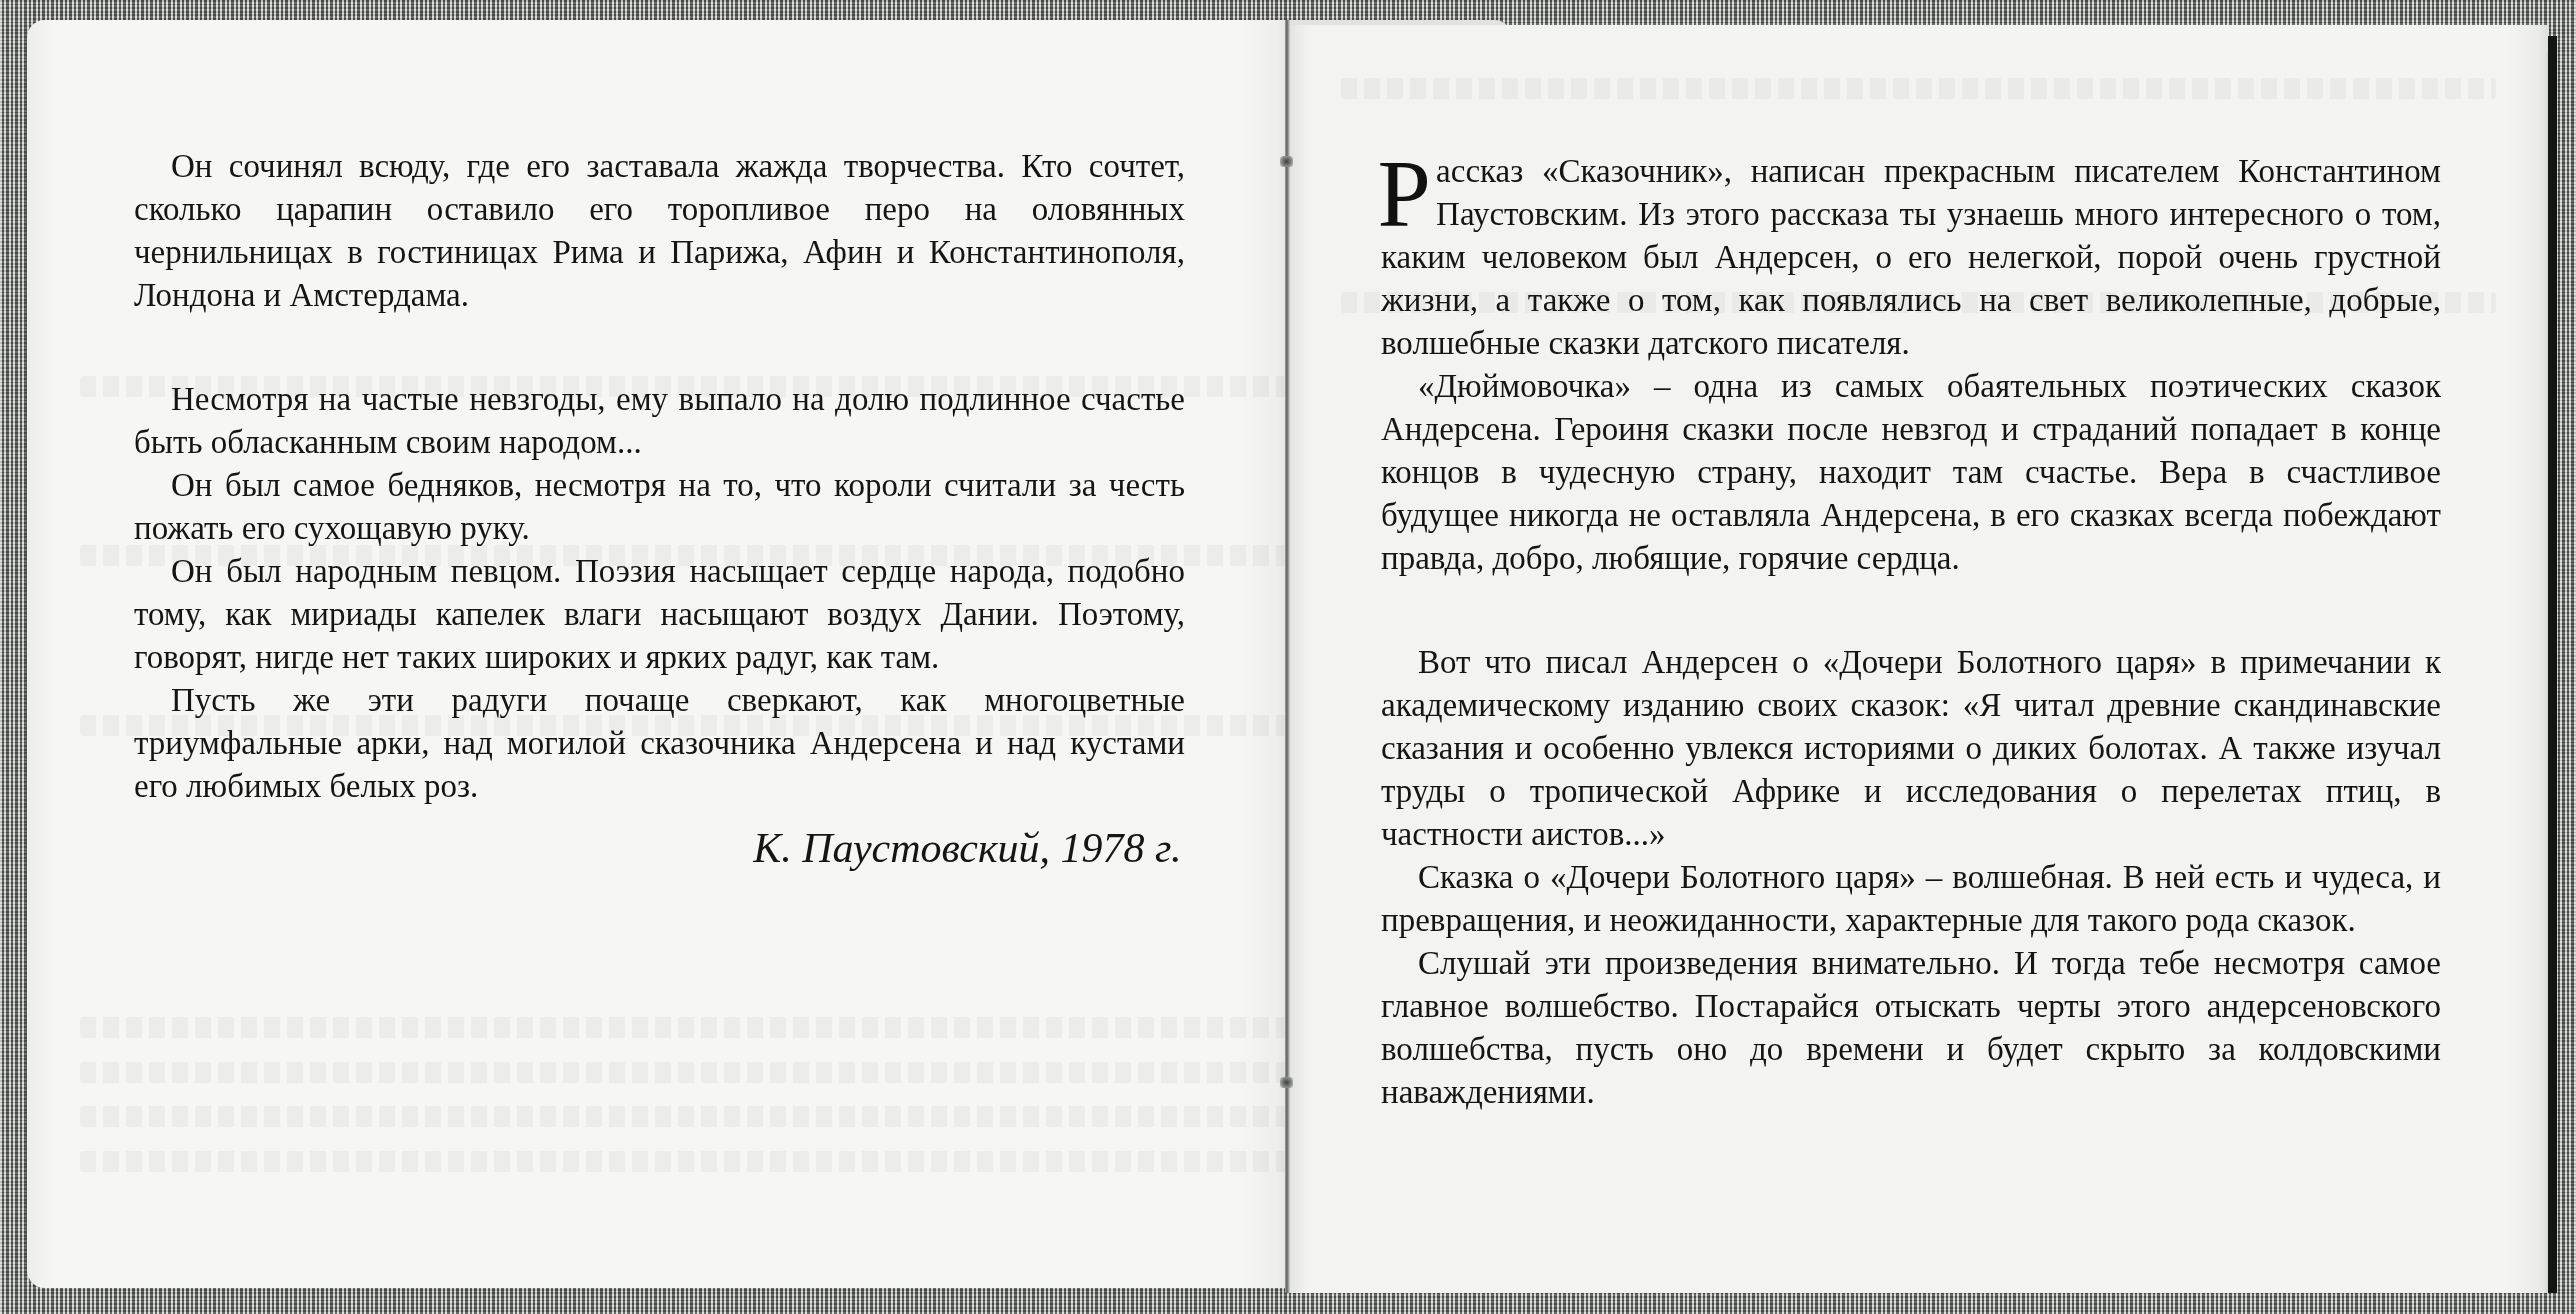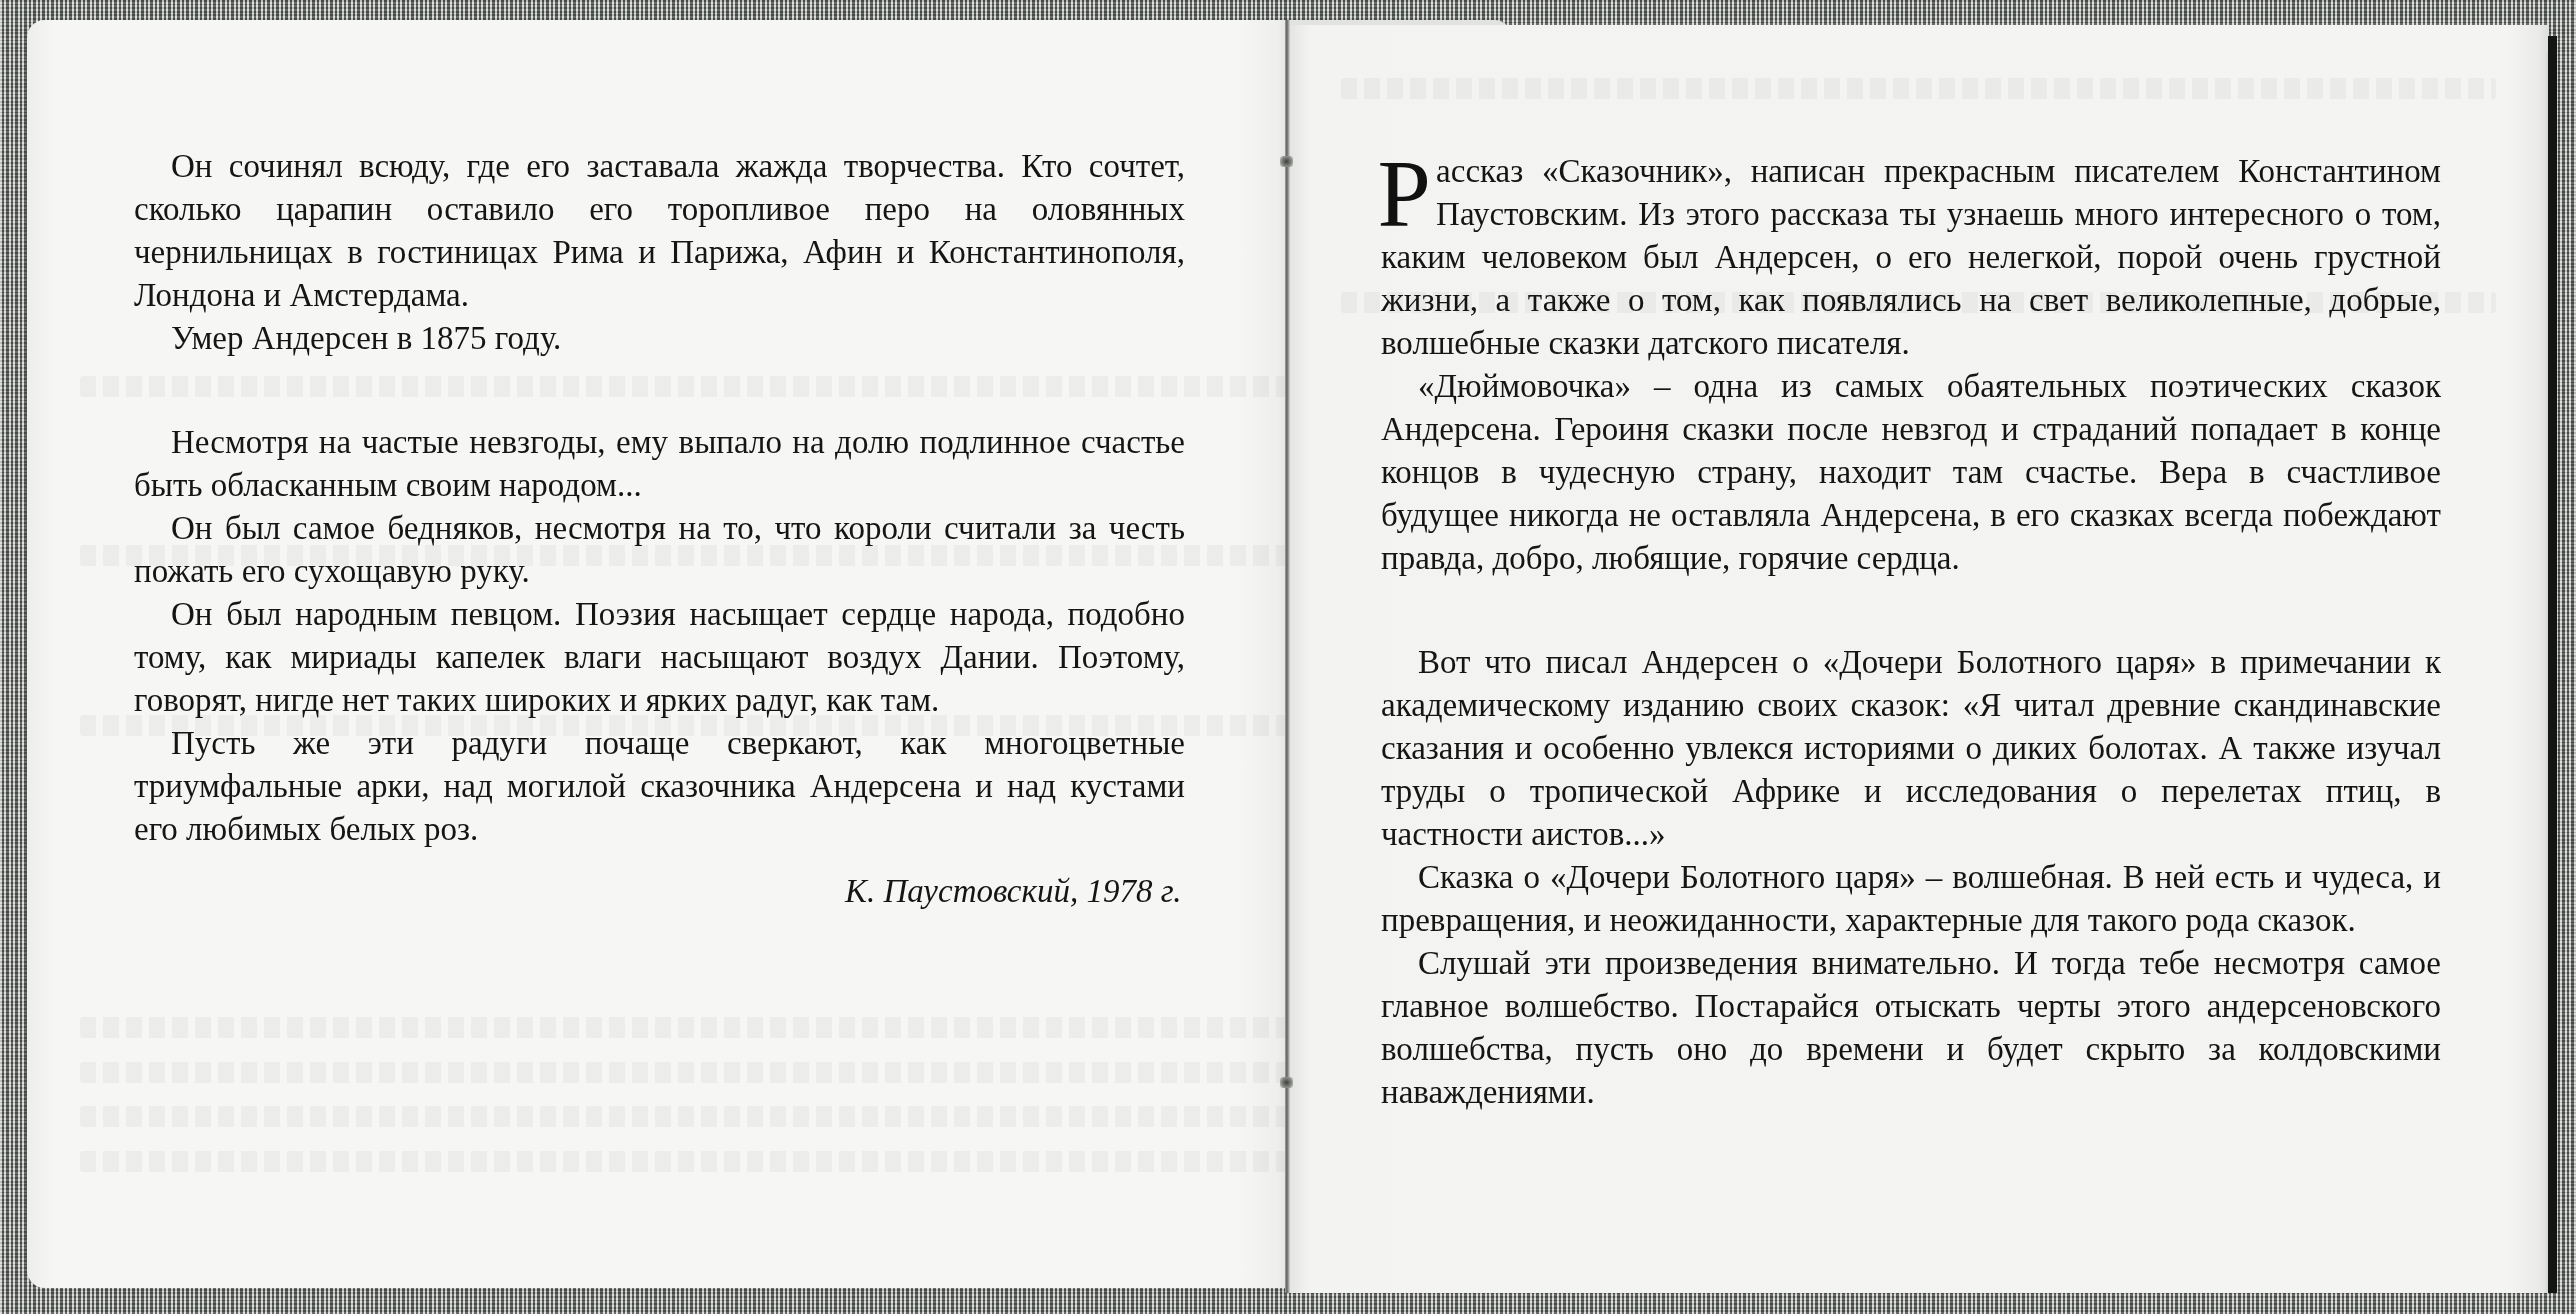--- a/index.html
+++ b/index.html
@@ -120,40 +120,39 @@
     line-height: 77px;
     margin-top: 5.3px;
     margin-right: 5.3px;
     margin-left: -3.6px;
     color: #111;
   }
   .attribution {
     margin-top: 19.6px;
     text-align: right;
     font-style: italic;
-    font-size: 33px;
+    font-size: 42px;
     line-height: 43px;
     padding-right: 3.6px;
   }
 </style>
 </head>
 <body>
 
 <div class="page left">
   <div class="bleed" style="top:356px;"></div>
   <div class="bleed" style="top:525px;"></div>
   <div class="bleed" style="top:695px;"></div>
   <div class="bleed" style="top:997px;"></div>
   <div class="bleed" style="top:1042px;"></div>
   <div class="bleed" style="top:1086px;"></div>
   <div class="bleed" style="top:1131px;"></div>
 
   <div class="text-block">
     <p class="para">Он сочинял всюду, где его заставала жажда творчества. Кто сочтет, сколько царапин оставило его торопливое перо на оловянных чернильницах в гостиницах Рима и Парижа, Афин и Константинополя, Лондона и Амстердама.</p>
-    <p class="para">Умер Андерсен в 1875 году.</p>
     <p class="para gap-before">Несмотря на частые невзгоды, ему выпало на долю подлинное счастье быть обласканным своим народом...</p>
     <p class="para">Он был самое бедняков, несмотря на то, что короли считали за честь пожать его сухощавую руку.</p>
     <p class="para">Он был народным певцом. Поэзия насыщает сердце народа, подобно тому, как мириады капелек влаги насыщают воздух Дании. Поэтому, говорят, нигде нет таких широких и ярких радуг, как там.</p>
     <p class="para">Пусть же эти радуги почаще сверкают, как многоцветные триумфальные арки, над могилой сказочника Андерсена и над кустами его любимых белых роз.</p>
     <div class="attribution">К. Паустовский, 1978 г.</div>
   </div>
 </div>
 
 <div class="page right">
   <div class="bleed" style="top:53px;"></div>

